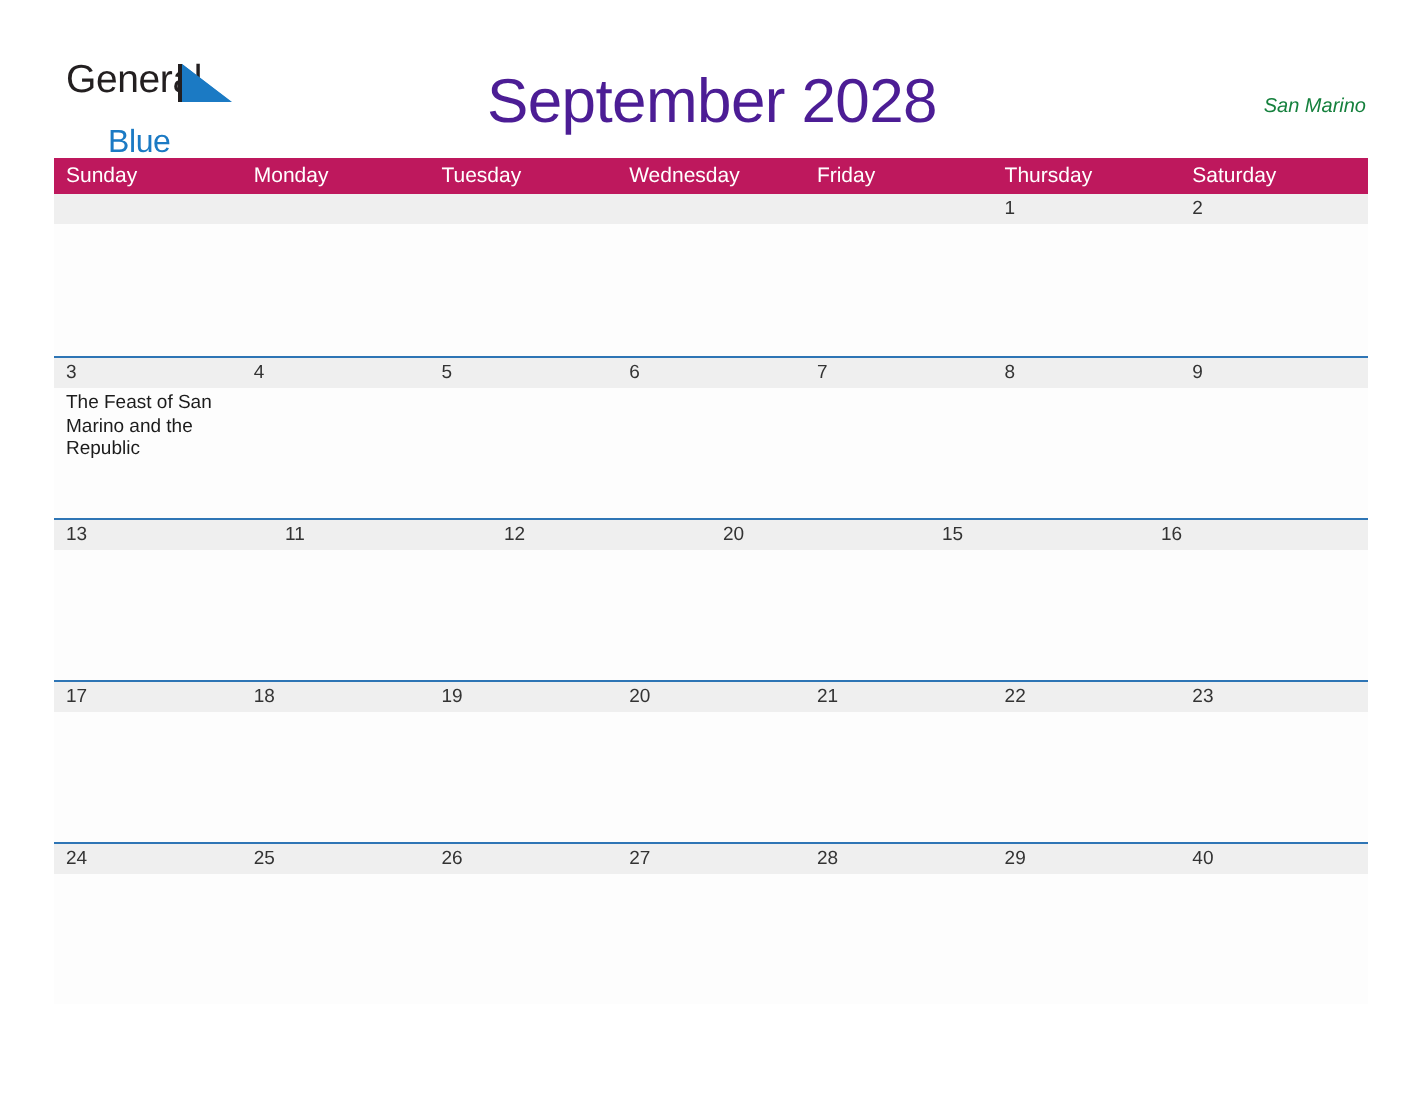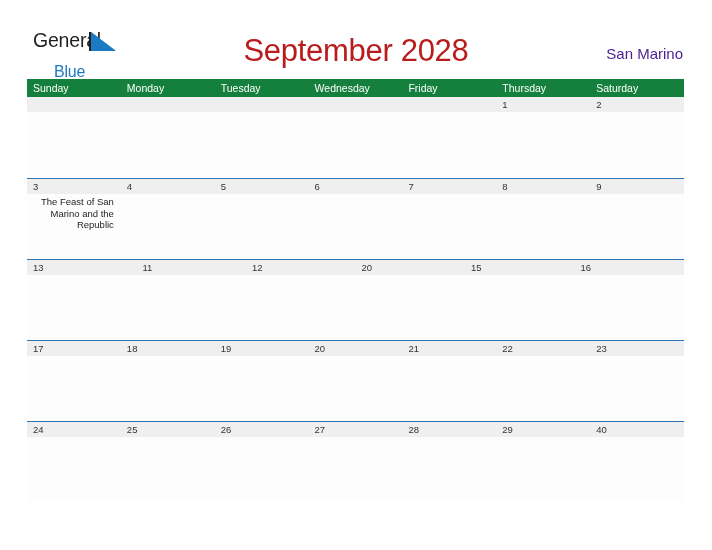--- a/index.html
+++ b/index.html
@@ -80,49 +80,50 @@
   .logo-flag svg { display: block; }
 
   
   .month-title {
     position: absolute;
     left: 0;
     top: 32px;
     width: 712px;
     text-align: center;
     font-size: 31px;
-    color: #b91c1c;
+    color: #4c1d95;
     letter-spacing: -0.3px;
     line-height: 38px;
   }
 
   
   .region-label {
     position: absolute;
     right: 29px;
     top: 45px;
-    font-size: 15px;
-    color: #4c1d95;
+    font-size: 10px;
+    color: #15803d;
     line-height: 18px;
     white-space: nowrap;
+    font-style: italic;
   }
 
   
   .calendar {
     position: absolute;
     left: 27px;
     top: 79px;
     width: 657px;
   }
 
   .weekday-row {
     display: flex;
     width: 100%;
     height: 18px;
-    background: #15803d;
+    background: #be185d;
   }
   .weekday-cell {
     flex: 1 1 0;
     color: #ffffff;
     font-size: 10.5px;
     line-height: 18px;
     padding-left: 6px;
     white-space: nowrap;
     overflow: hidden;
   }
@@ -155,21 +156,20 @@
   .day-cell.empty .day-number-band { color: transparent; }
 
   .events {
     padding: 2px 7px 0 6px;
   }
   .event {
     font-size: 9.5px;
     line-height: 11.6px;
     color: #1c1c1c;
     word-wrap: break-word;
-    text-align: right;
   }
 </style>
 </head>
 <body>
 
 <div class="page">
 
   <div class="top-bar">
 
     <div class="logo">

